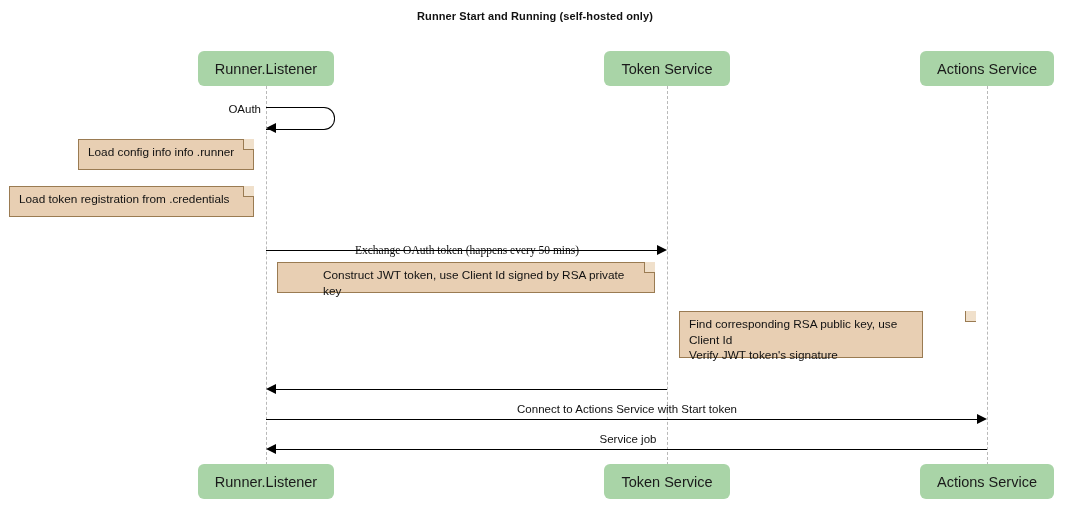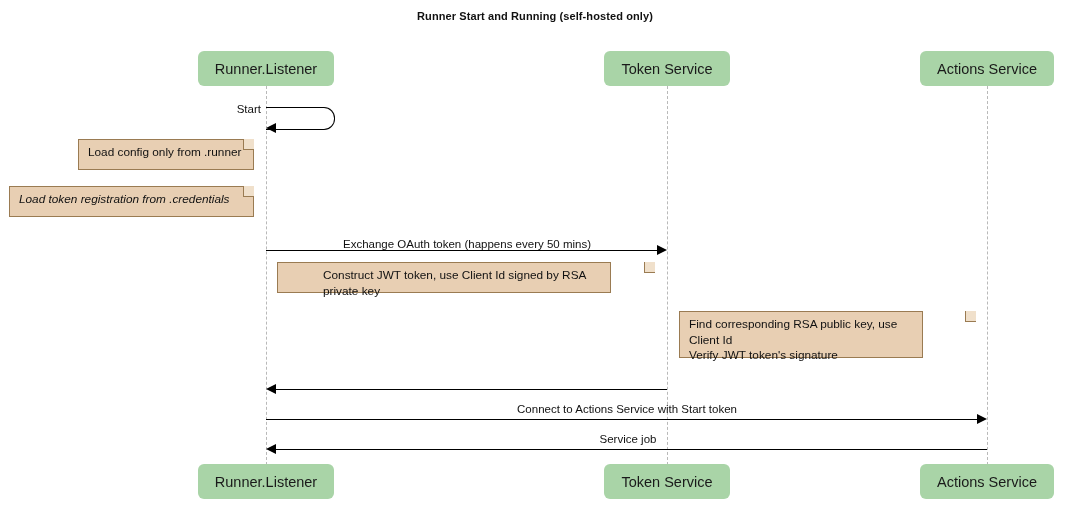--- a/index.html
+++ b/index.html
@@ -117,35 +117,35 @@
   <div class="participant" style="left:198px;top:464px;width:136px;">
     <span>Runner.Listener</span>
   </div>
   <div class="participant" style="left:604px;top:464px;width:126px;">
     <span>Token Service</span>
   </div>
   <div class="participant" style="left:920px;top:464px;width:134px;">
     <span>Actions Service</span>
   </div>
 
-  <div class="msg-label righted" style="left:261px;top:103px;">Start</div>
+  <div class="msg-label righted" style="left:261px;top:103px;">OAuth</div>
   <div class="selfloop" style="left:266px;top:107px;width:68px;height:21px;"></div>
   <div class="arrowhead left" style="left:266px;top:123px;"></div>
 
-  <div class="note" style="left:78px;top:139px;width:176px;height:31px;">Load config only from .runner</div>
+  <div class="note" style="left:78px;top:139px;width:176px;height:31px;">Load config info info .runner</div>
   <div style="position:absolute;left:243px;top:139px;width:11px;height:11px;background:#f0e0cb;border-left:1px solid #9a7b52;border-bottom:1px solid #9a7b52;box-sizing:border-box;"></div>
 
-  <div class="note" style="left:9px;top:186px;width:245px;height:31px;font-style:italic;">Load token registration from .credentials</div>
+  <div class="note" style="left:9px;top:186px;width:245px;height:31px;">Load token registration from .credentials</div>
   <div style="position:absolute;left:243px;top:186px;width:11px;height:11px;background:#f0e0cb;border-left:1px solid #9a7b52;border-bottom:1px solid #9a7b52;box-sizing:border-box;"></div>
 
-  <div class="msg-label centered" style="left:467px;top:238px;">Exchange OAuth token (happens every 50 mins)</div>
+  <div class="msg-label centered" style="left:467px;top:244px;font-family:Liberation Serif, serif;">Exchange OAuth token (happens every 50 mins)</div>
   <div class="msg-line" style="left:266px;top:250px;width:391px;"></div>
   <div class="arrowhead right" style="left:657px;top:245px;"></div>
 
-  <div class="note" style="left:277px;top:262px;width:334px;height:31px;padding-left:45px;">Construct JWT token, use Client Id signed by RSA private key</div>
+  <div class="note" style="left:277px;top:262px;width:378px;height:31px;padding-left:45px;">Construct JWT token, use Client Id signed by RSA private key</div>
   <div style="position:absolute;left:644px;top:262px;width:11px;height:11px;background:#f0e0cb;border-left:1px solid #9a7b52;border-bottom:1px solid #9a7b52;box-sizing:border-box;"></div>
 
   <div class="note" style="left:679px;top:311px;width:244px;height:47px;">Find corresponding RSA public key, use Client Id
 Verify JWT token's signature</div>
   <div style="position:absolute;left:965px;top:311px;width:11px;height:11px;background:#f0e0cb;border-left:1px solid #9a7b52;border-bottom:1px solid #9a7b52;box-sizing:border-box;"></div>
 
   <div class="msg-line" style="left:276px;top:389px;width:391px;"></div>
   <div class="arrowhead left" style="left:266px;top:384px;"></div>
 
   <div class="msg-label centered" style="left:627px;top:403px;">Connect to Actions Service with Start token</div>

